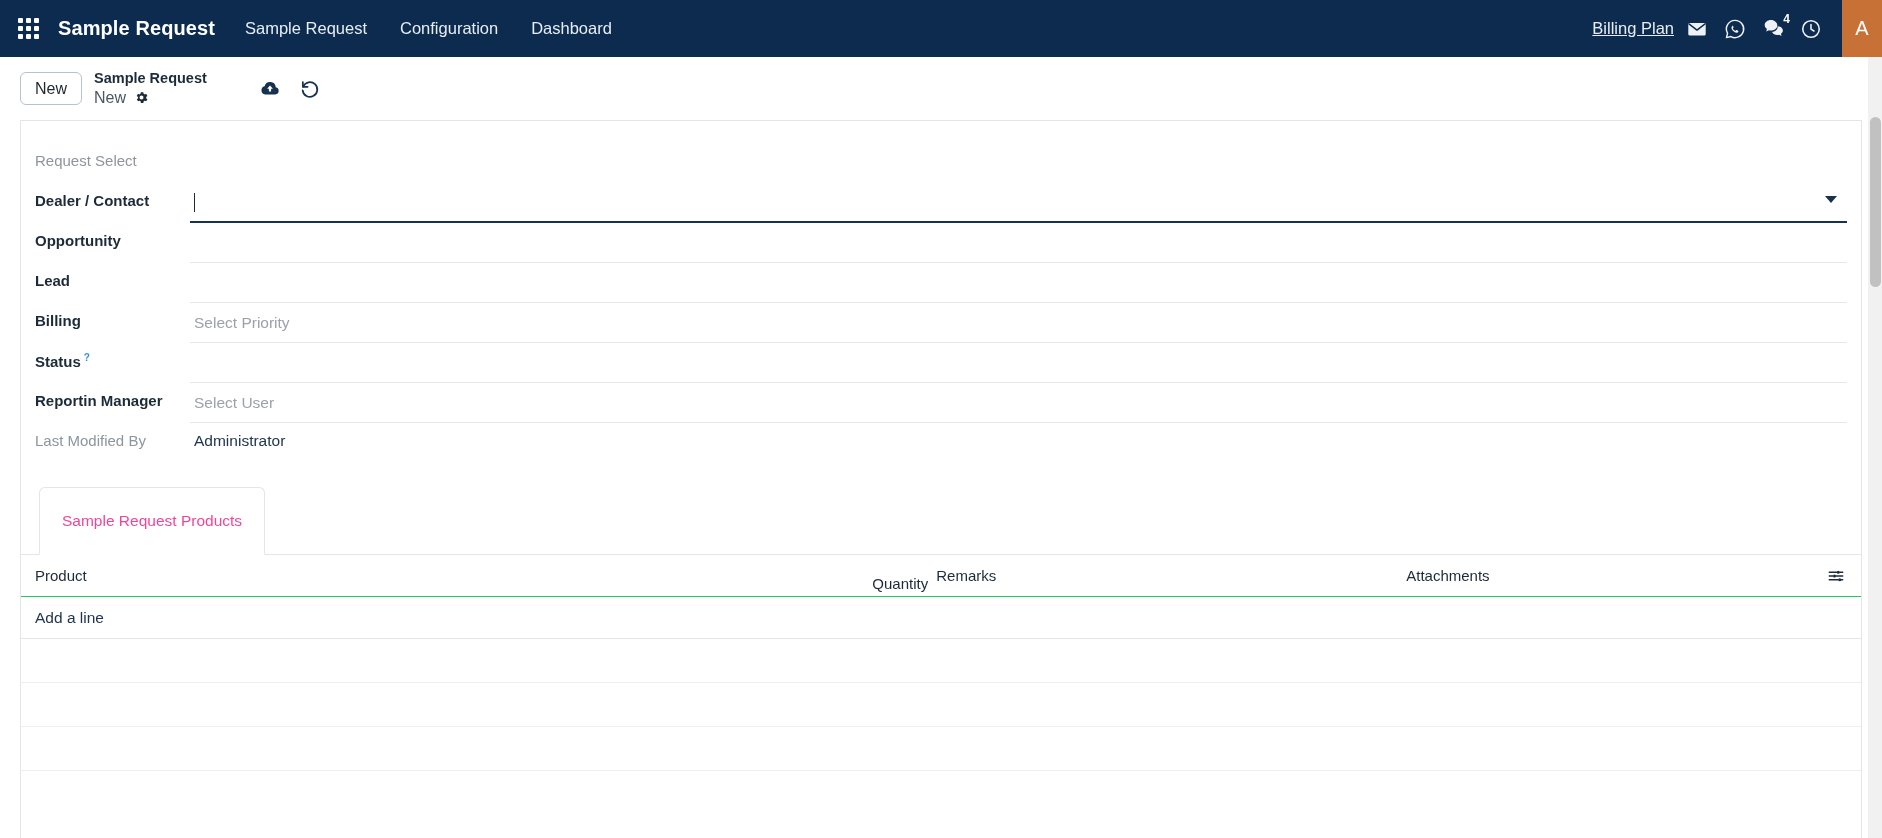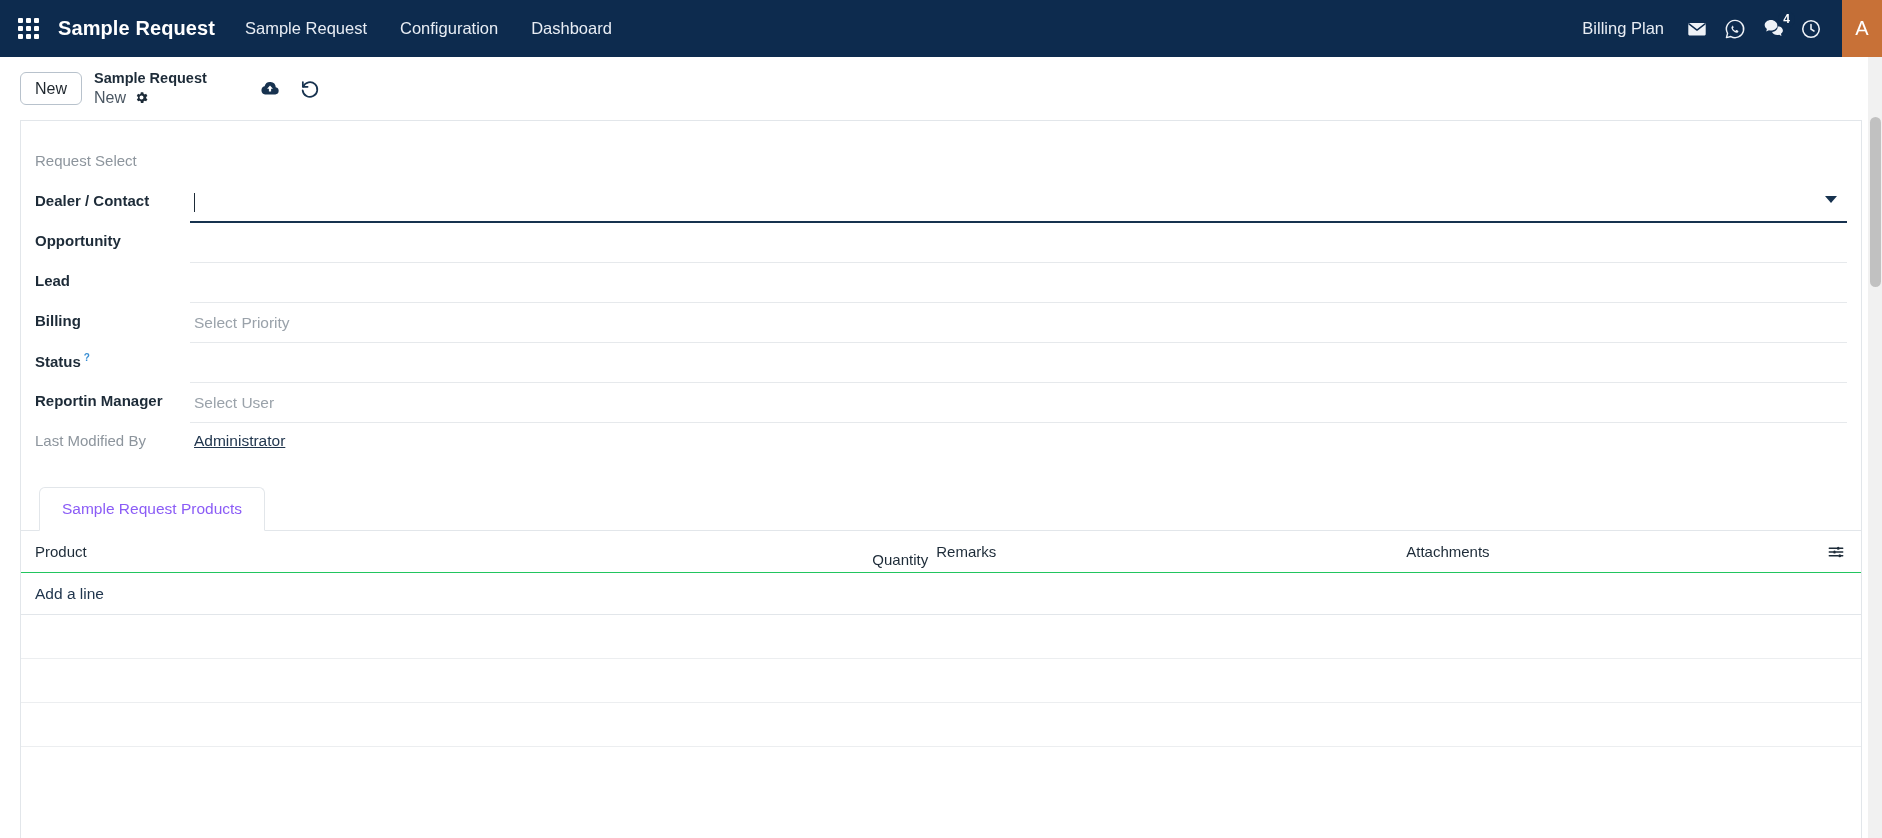--- a/index.html
+++ b/index.html
@@ -51,23 +51,24 @@
     position: absolute;
     right: 0; top: 0;
     height: 57px;
     display: flex;
     align-items: center;
     gap: 0;
   }
   .billing-plan {
     font-size: 16.5px;
     color: #e8edf4;
-    margin-right: 16px;
+    margin-right: 6px;
     cursor: pointer;
     white-space: nowrap;
+    text-decoration: underline;
   }
   .nav-icon {
     width: 34px; height: 34px;
     display: flex; align-items: center; justify-content: center;
     color: #eef2f7;
     cursor: pointer;
     position: relative;
     margin-right: 4px;
   }
   .nav-icon svg { display: block; }
@@ -181,36 +182,36 @@
     cursor: pointer;
   }
   .help-q {
     color: #3a8fd4;
     font-size: 10px;
     vertical-align: super;
     margin-left: 3px;
     cursor: pointer;
   }
   .row-plain { min-height: 40px; }
-  .plain-val { padding-top: 9px; font-size: 15.5px; color: #21364e; padding-left: 4px; text-decoration: underline; }
+  .plain-val { padding-top: 9px; font-size: 15.5px; color: #21364e; padding-left: 4px; }
 
   
   .tabs {
     margin-top: 24px;
     padding-left: 18px;
     display: flex;
     border-bottom: 1px solid #e2e6ea;
   }
   .tab {
     border: 1px solid #e2e6ea;
     border-bottom: 1px solid #ffffff;
     border-radius: 6px 6px 0 0;
-    padding: 12px 22px;
+    padding: 24px 22px;
     font-size: 15.5px;
-    color: #8b5cf6;
+    color: #ec4899;
     background: #ffffff;
     margin-bottom: -1px;
     cursor: pointer;
   }
 
   
   .grid { margin-top: 0; }
   .grid-head {
     display: flex;
     align-items: center;

